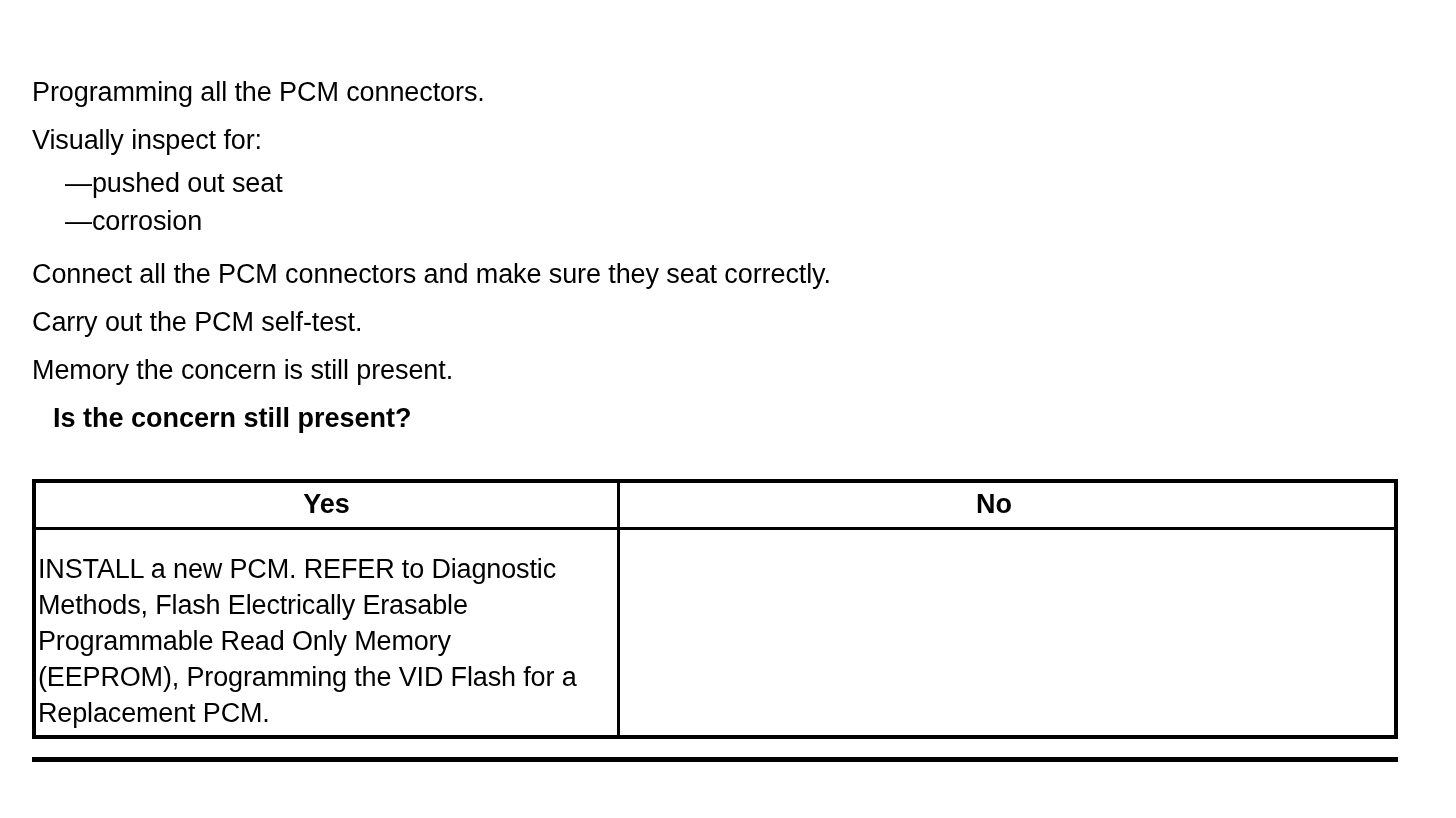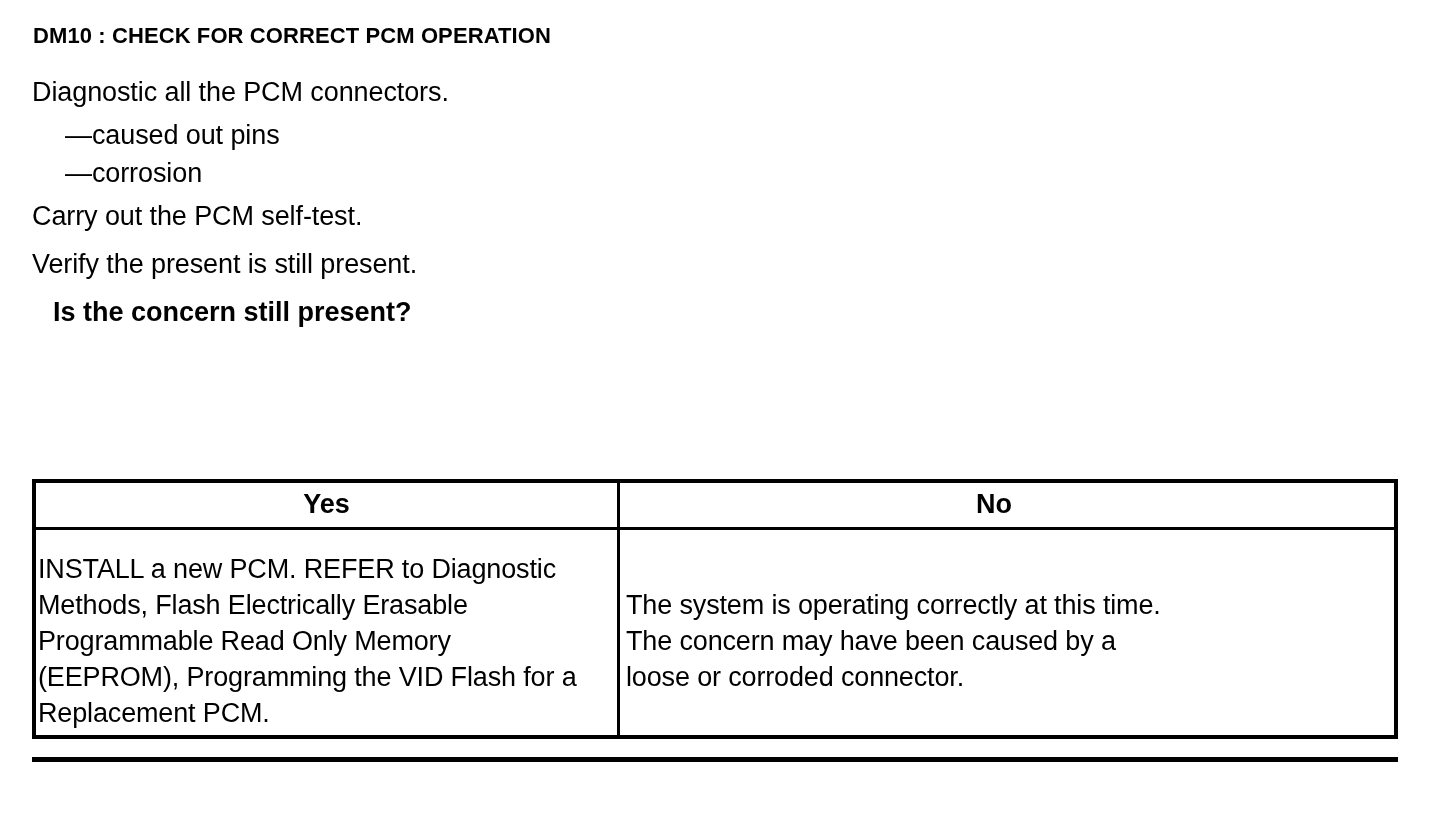--- a/index.html
+++ b/index.html
@@ -141,36 +141,37 @@
     width: 1366px;
     height: 5px;
     background: #000000;
   }
 </style>
 </head>
 <body>
 
 <div class="page">
 
-  <div class="step-title">DM10 : CHECK FOR CORRECT PCM OPERATION</div>
 
   <div class="instructions">
 
-    <div class="instr-line">Diagnostic all the PCM connectors.</div>
+    <div class="instr-line">Programming all the PCM connectors.</div>
 
+    <div class="instr-line">Visually inspect for:</div>
 
     <div class="sub-list">
-      <div class="sub-line">—caused out pins</div>
+      <div class="sub-line">—pushed out seat</div>
       <div class="sub-line">—corrosion</div>
     </div>
 
+    <div class="instr-line gap-before">Connect all the PCM connectors and make sure they seat correctly.</div>
 
     <div class="instr-line">Carry out the PCM self-test.</div>
 
-    <div class="instr-line">Verify the present is still present.</div>
+    <div class="instr-line">Memory the concern is still present.</div>
 
     <div class="instr-line bold">Is the concern still present?</div>
   </div>
 
   <div class="decision-table">
 
     <div class="table-row header-row">
       <div class="cell cell-left header-cell">Yes</div>
       <div class="cell cell-right header-cell">No</div>
     </div>
@@ -178,23 +179,18 @@
     <div class="table-row">
 
       <div class="cell cell-left body-cell left-pad">
         <div class="cell-line">INSTALL a new PCM. REFER to Diagnostic</div>
         <div class="cell-line">Methods, Flash Electrically Erasable</div>
         <div class="cell-line">Programmable Read Only Memory</div>
         <div class="cell-line">(EEPROM), Programming the VID Flash for a</div>
         <div class="cell-line center">Replacement PCM.</div>
       </div>
 
-      <div class="cell cell-right body-cell right-pad">
-        <div class="cell-line">The system is operating correctly at this time.</div>
-        <div class="cell-line">The concern may have been caused by a</div>
-        <div class="cell-line">loose or corroded connector.</div>
-      </div>
     </div>
   </div>
 
   <div class="bottom-rule"></div>
 
 </div>
 
 </body></html>

